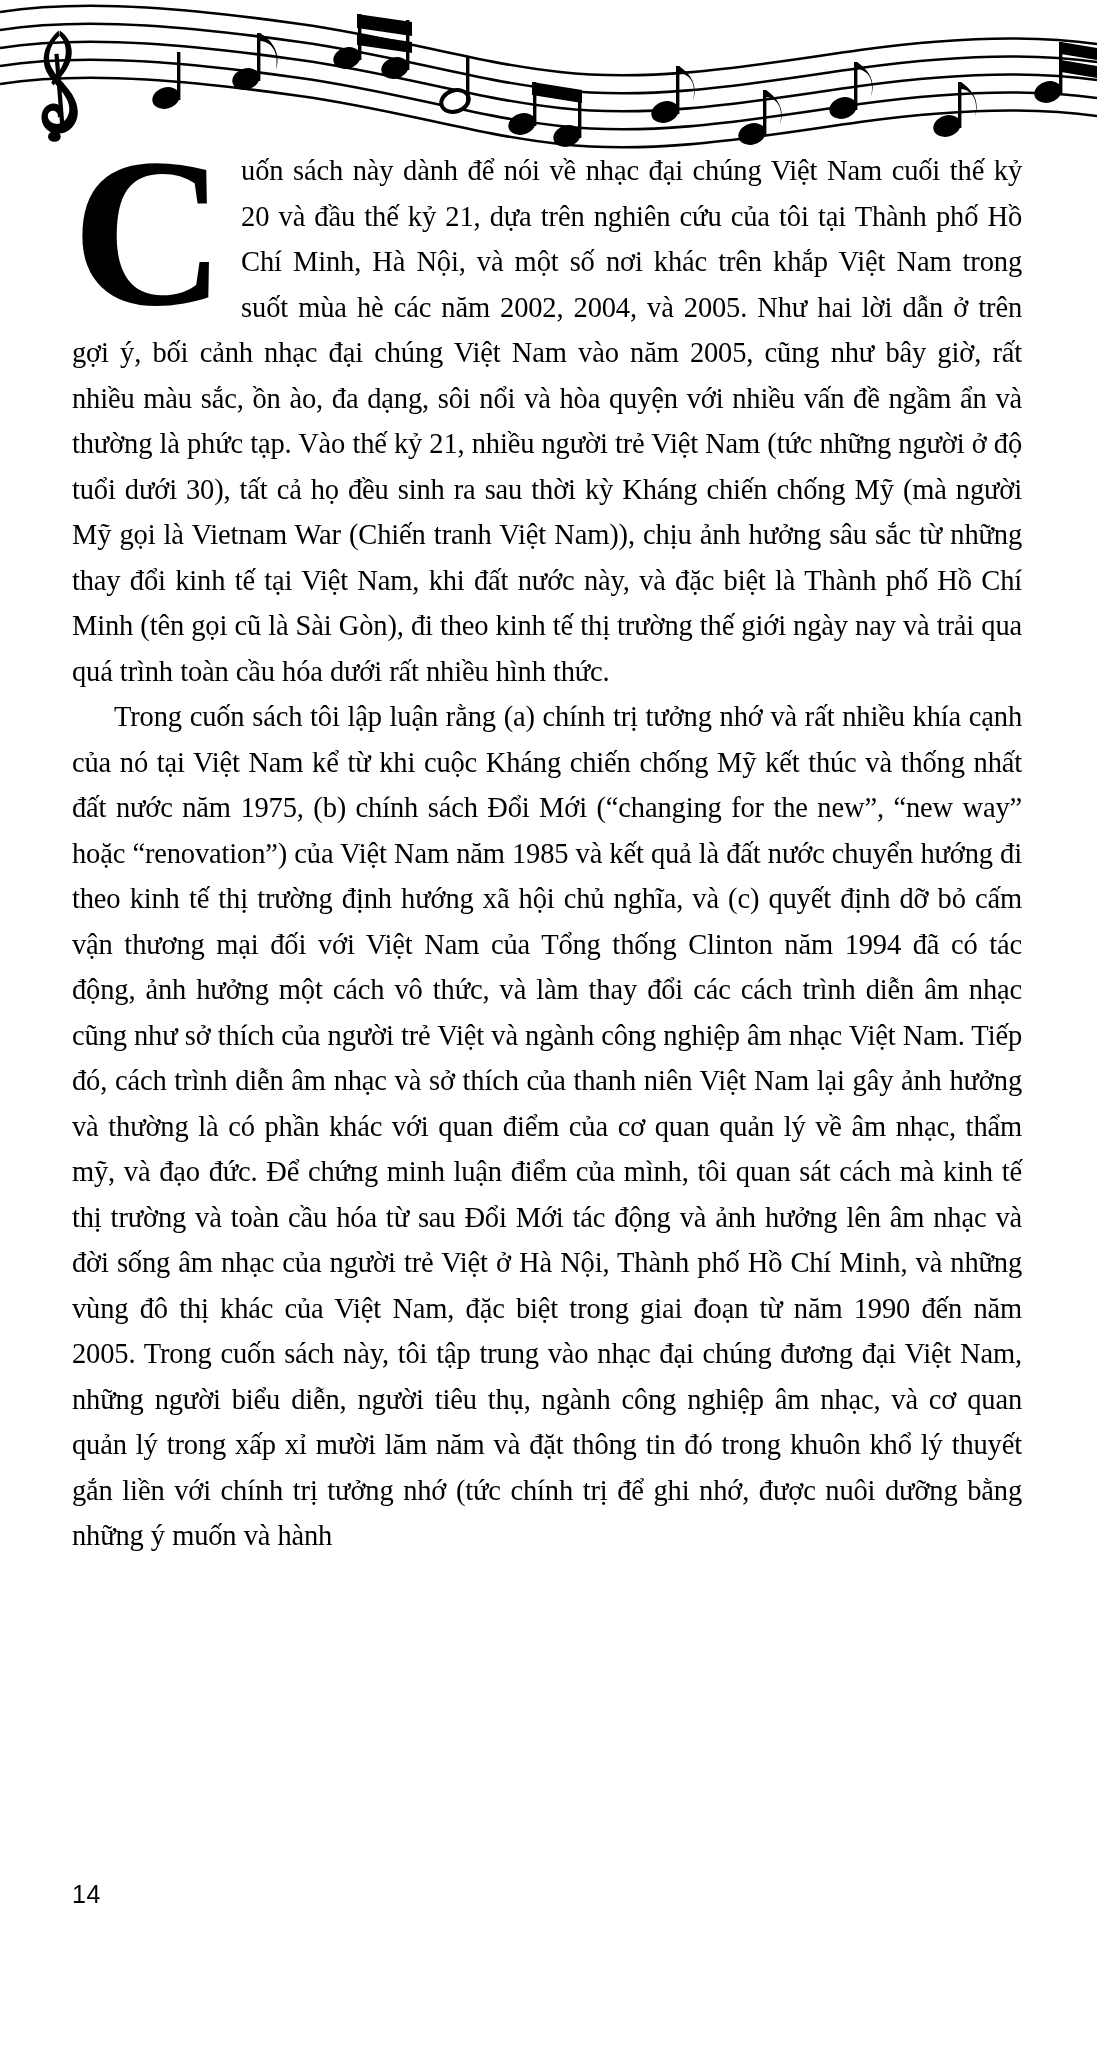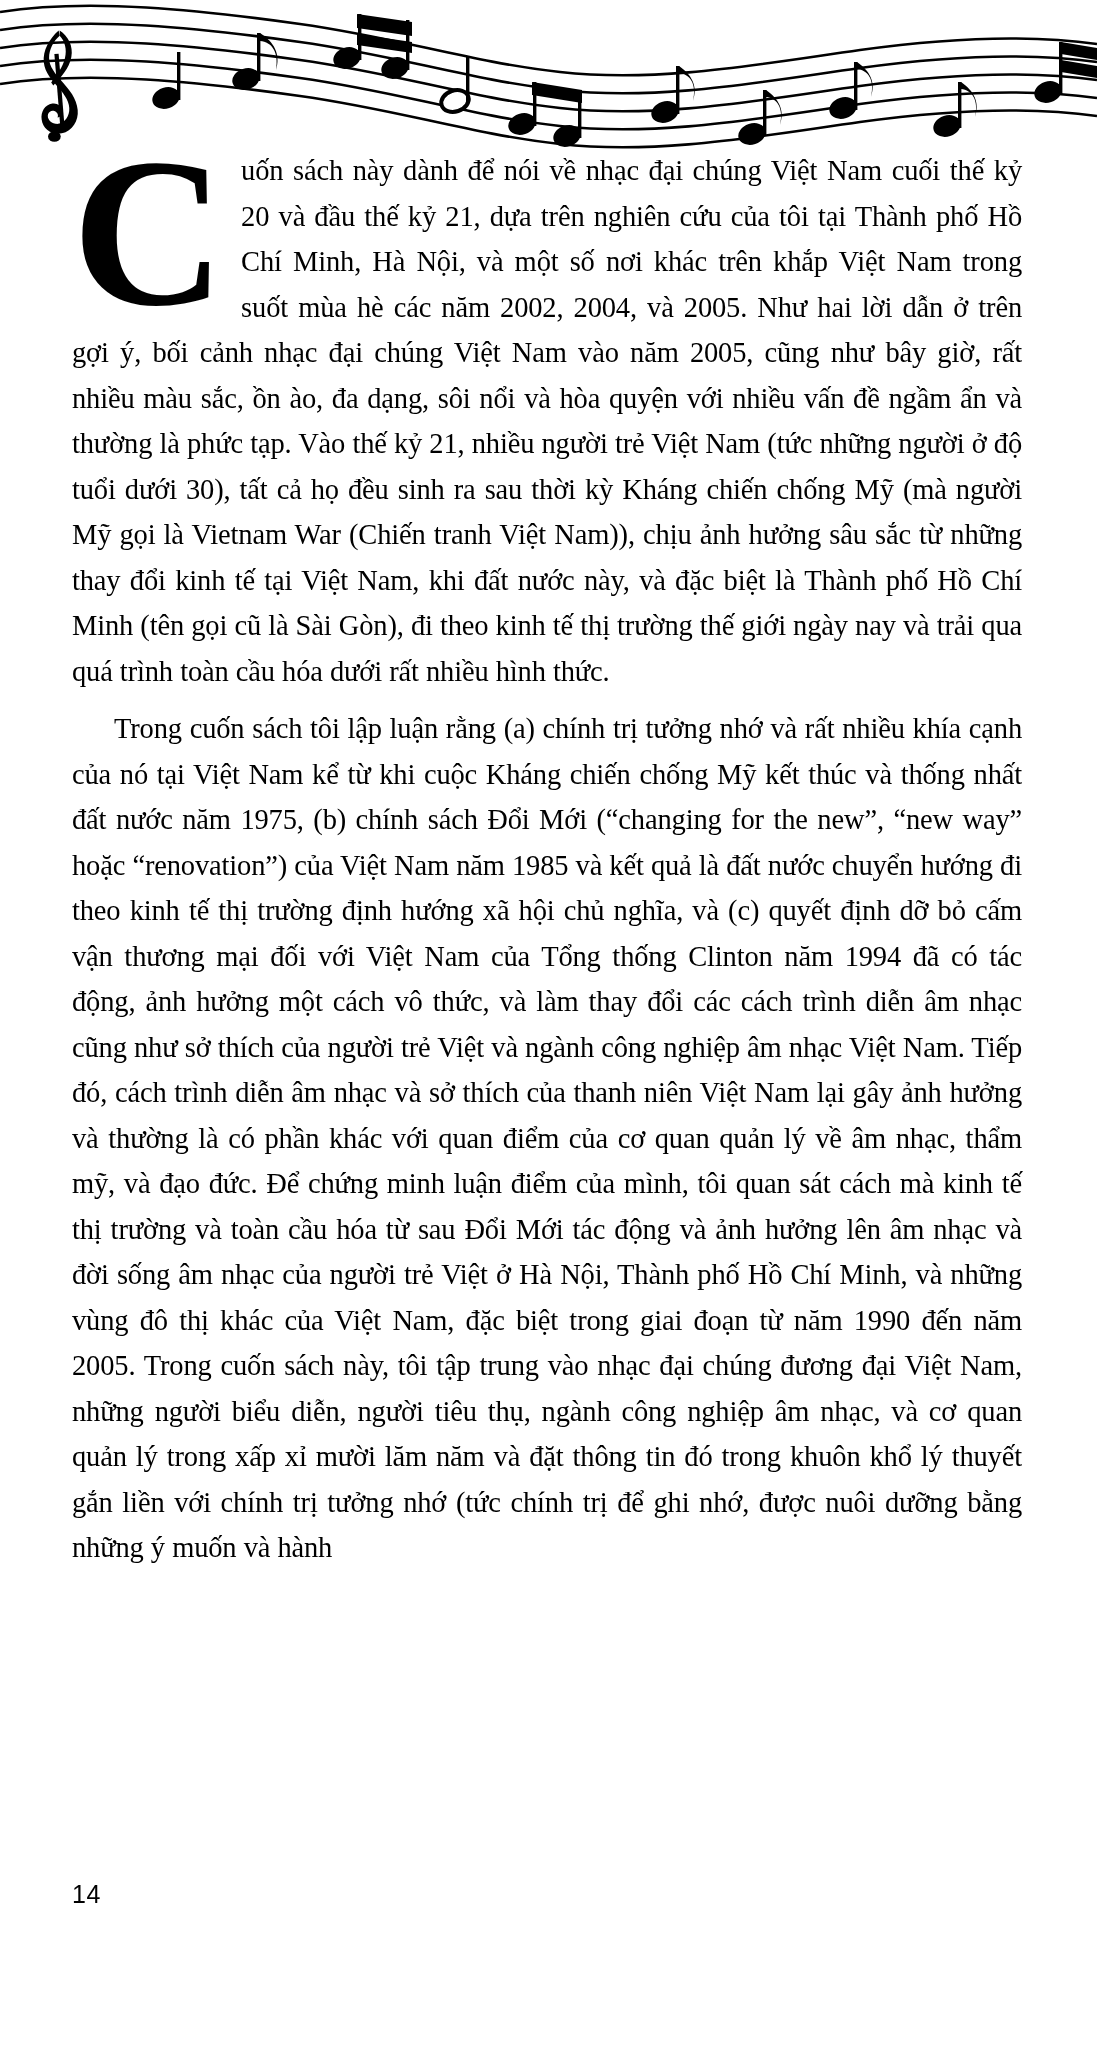--- a/index.html
+++ b/index.html
@@ -53,21 +53,20 @@
     word-spacing: 0.2px;
     font-stretch: semi-condensed;
     transform-origin: left top;
   }
 
   p.first-par {
     
     min-height: 190px;
   }
   p.second-par {
-    margin-top: 12px;
     text-indent: 42px;
   }
 
   .dropcap {
     float: left;
     font-size: 212px;
     line-height: 0.78;
     font-weight: 700;
     margin: 2px 16px -6px 0;
     font-family: "Liberation Serif", "DejaVu Serif", serif;

